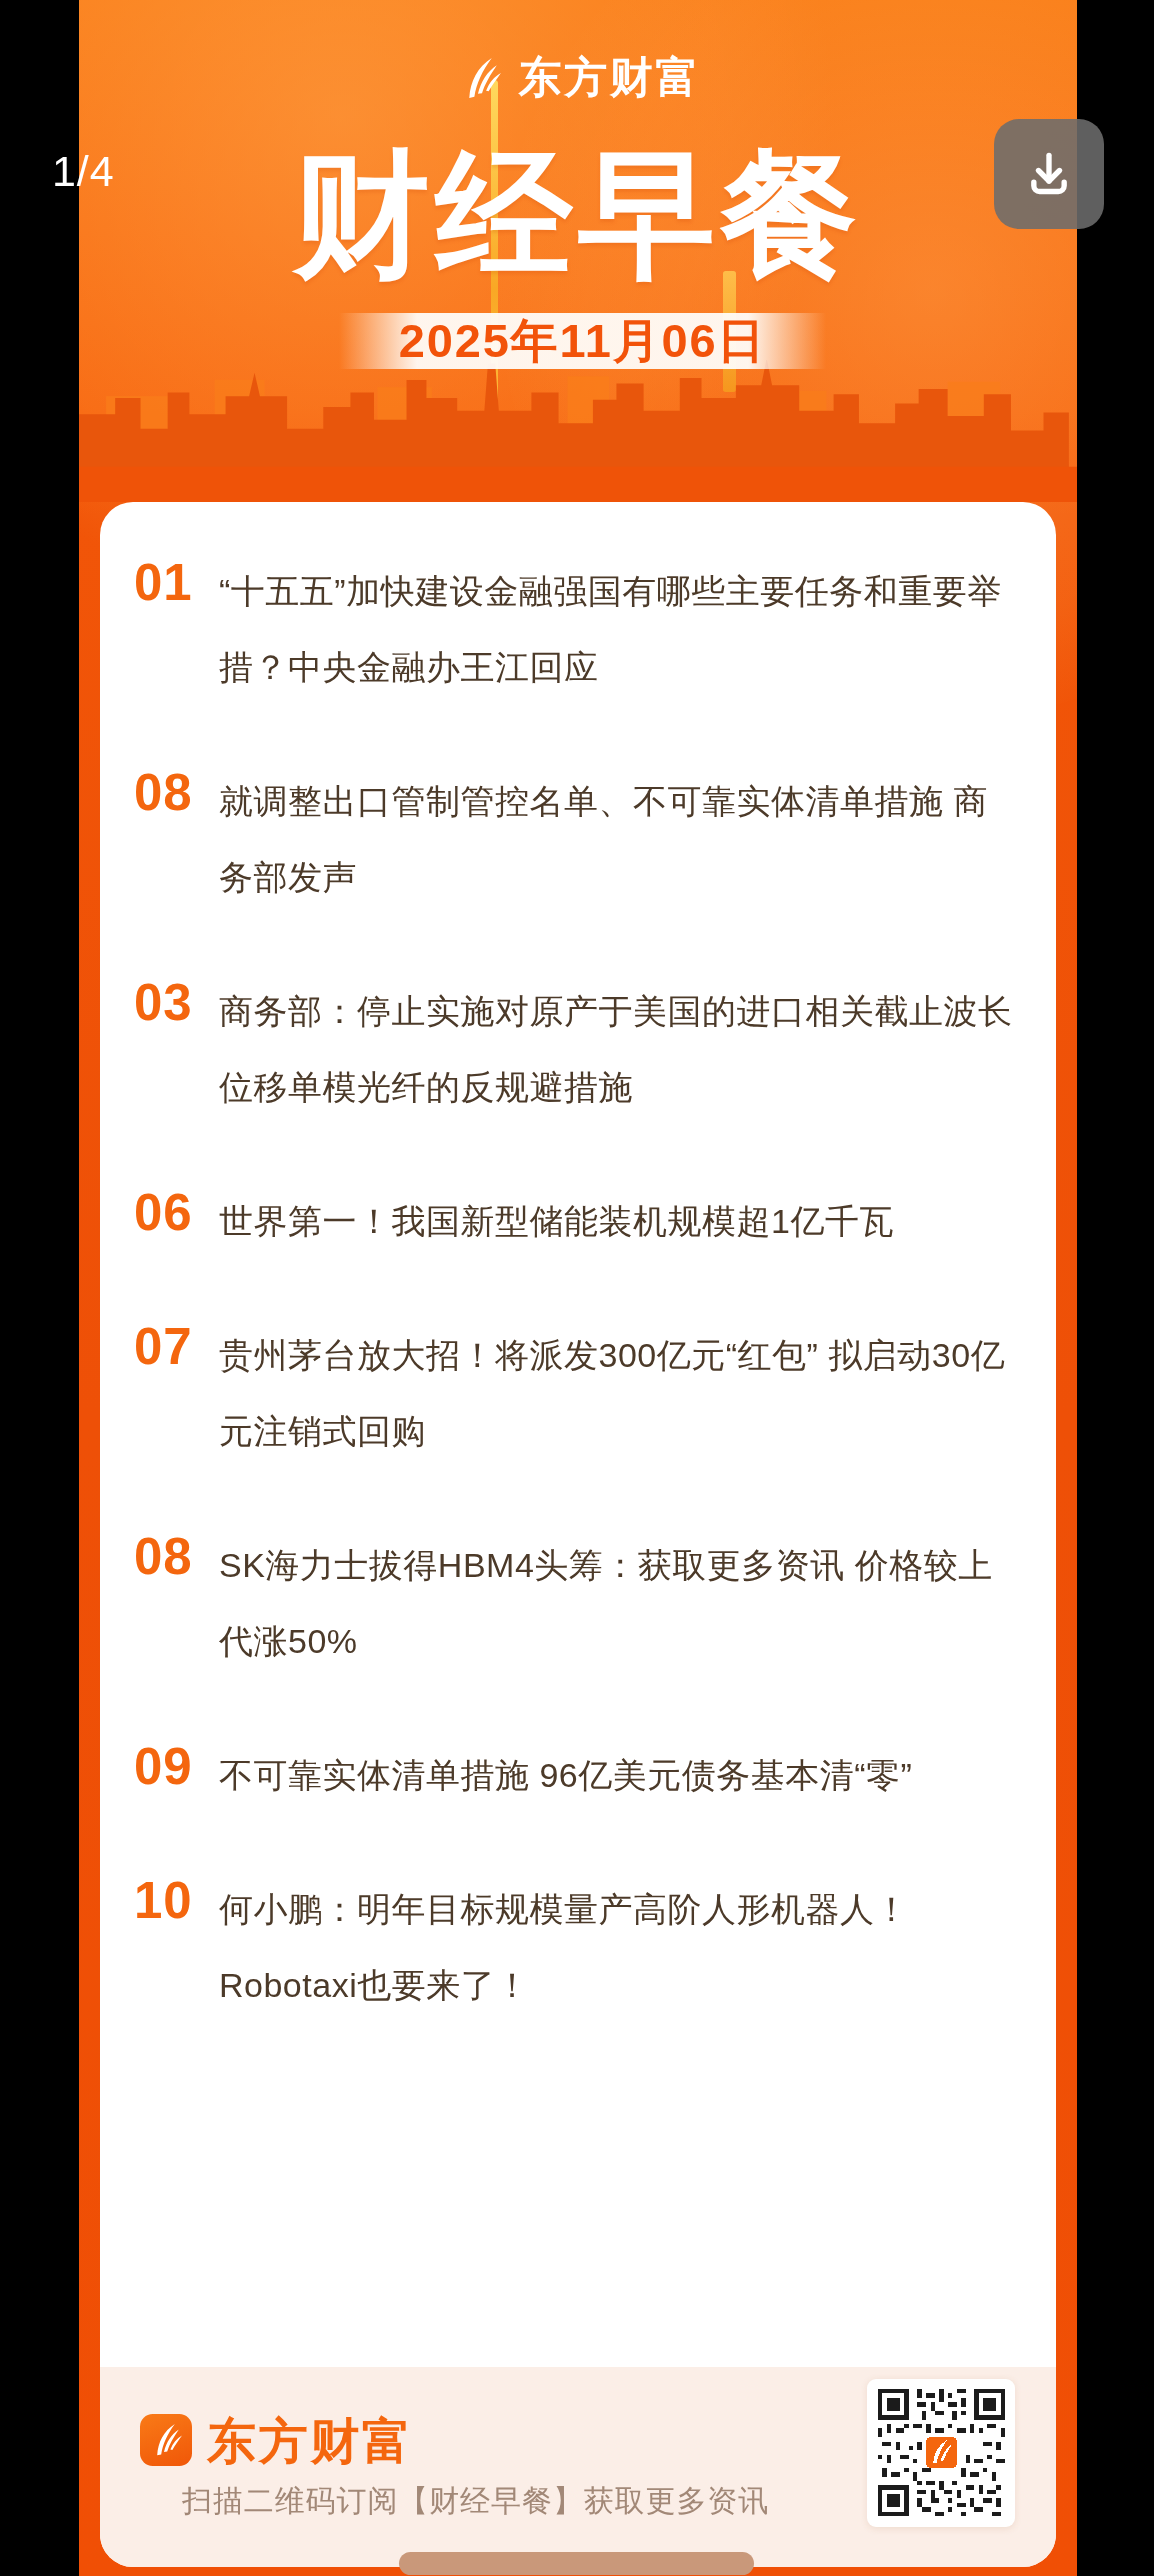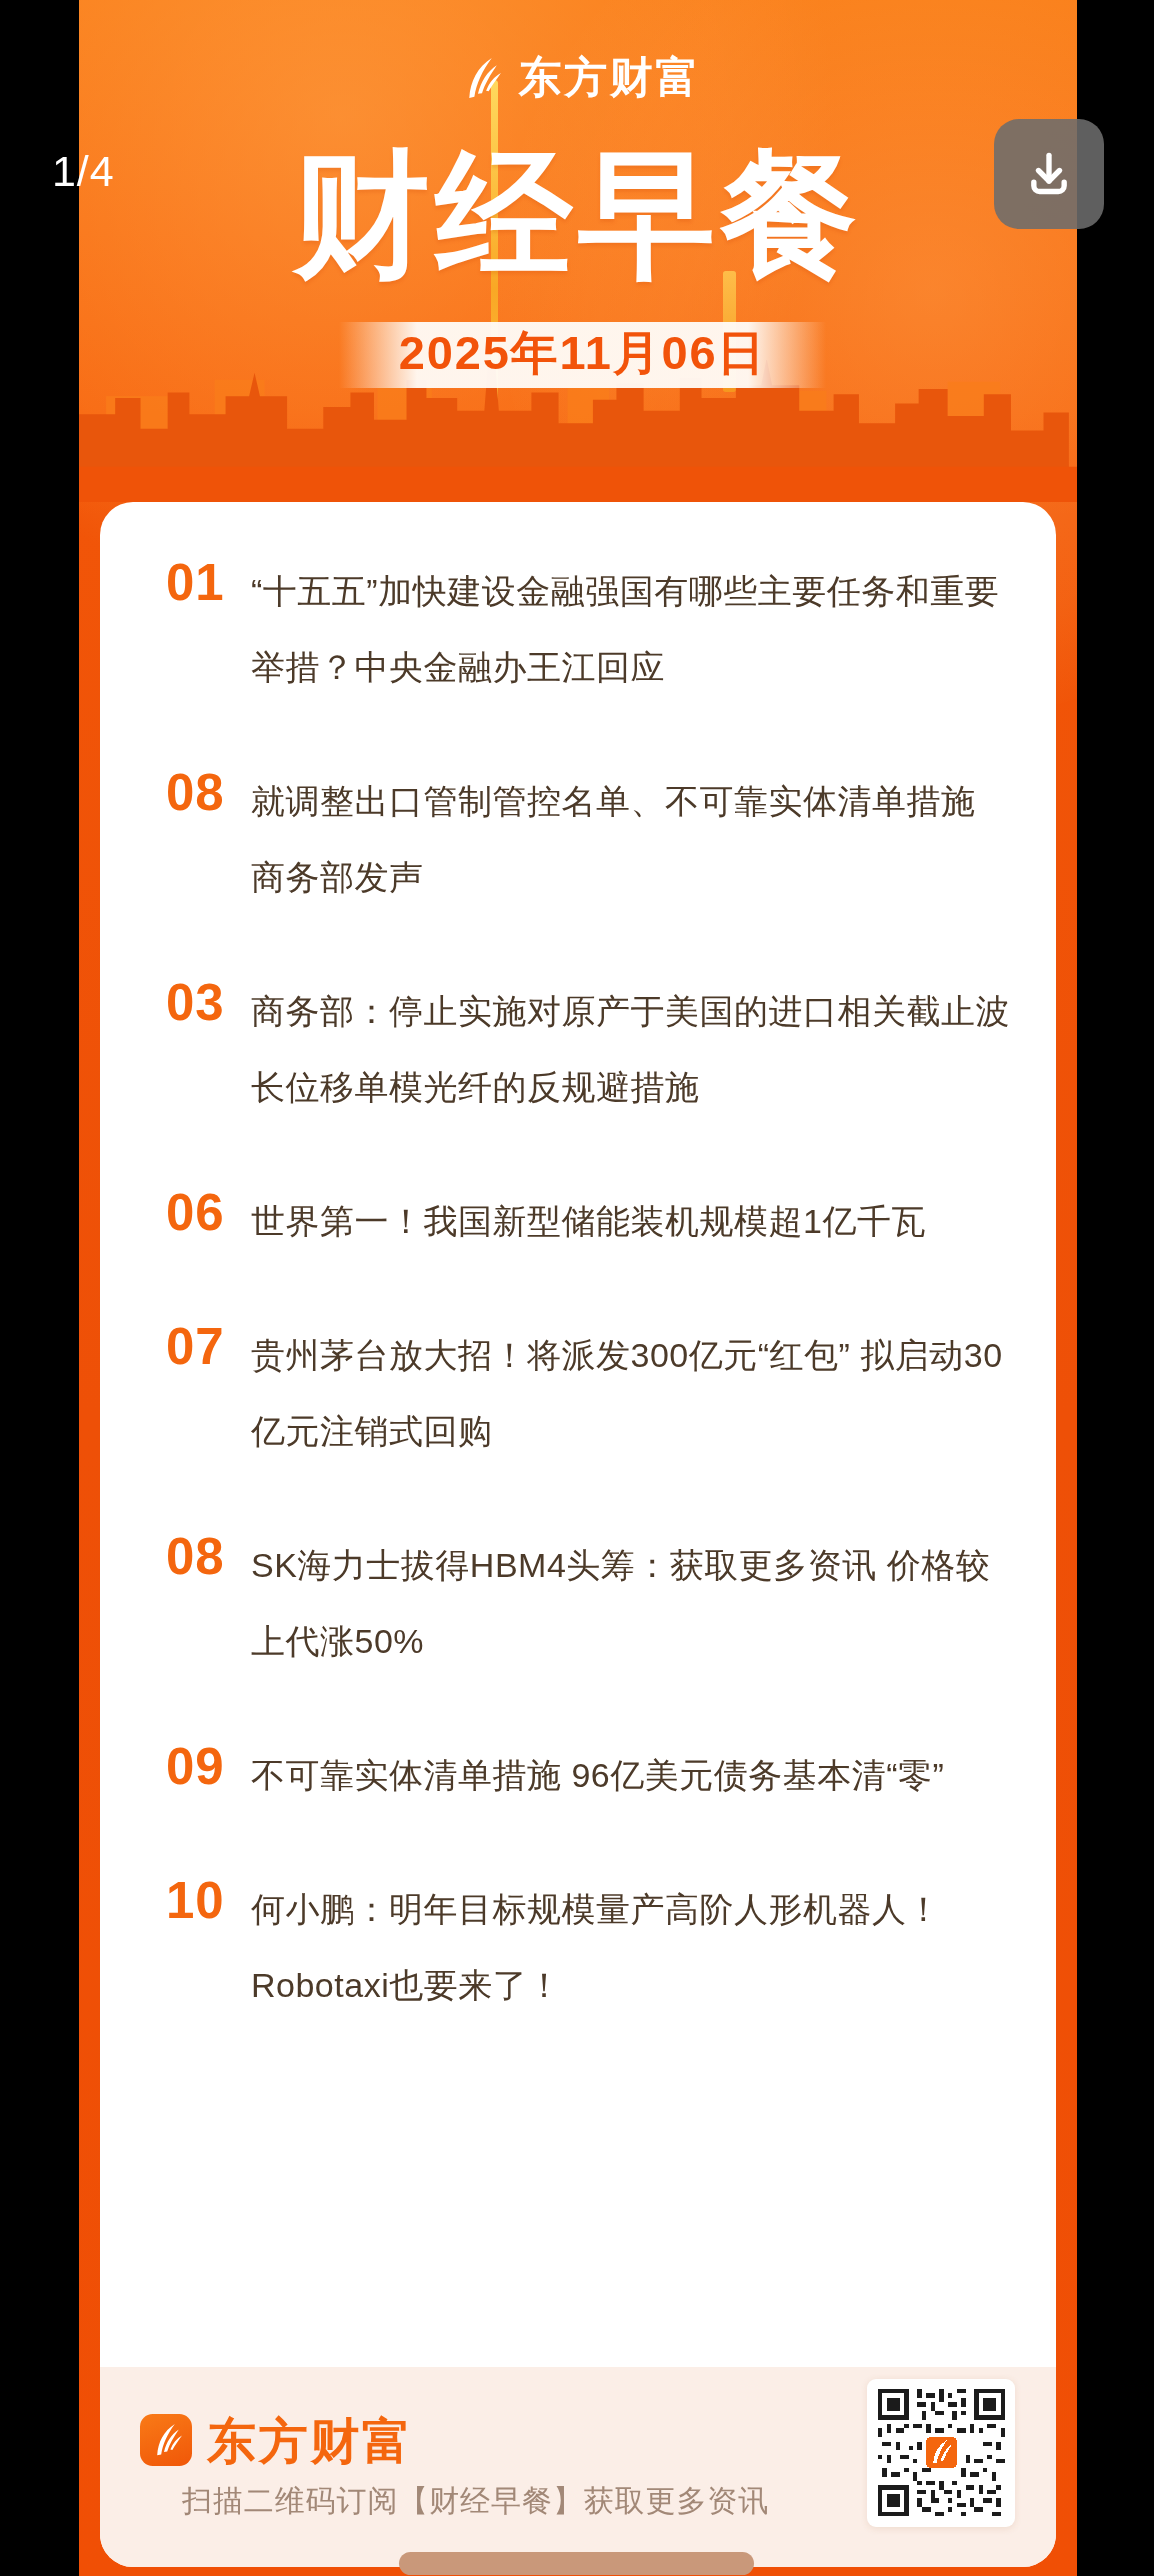--- a/index.html
+++ b/index.html
@@ -50,34 +50,34 @@
   .gold-bar{
     position:absolute;left:644px;top:271px;width:12.7px;height:121px;z-index:1;
     background:linear-gradient(180deg,#ffc84f,#f59d1e);opacity:.85;border-radius:2.7px;
   }
   .poster-title{
     position:absolute;left:0;top:143px;width:100%;z-index:5;
     text-align:center;color:#fff;font-size:137px;font-weight:800;letter-spacing:5.4px;line-height:1.05;
     text-shadow:0 2.7px 3.6px rgba(205,62,0,.18);
   }
   .date-banner{
-    position:absolute;left:260px;top:322px;width:487px;height:66px;z-index:4;
+    position:absolute;left:260px;top:313px;width:487px;height:56px;z-index:4;
     background:linear-gradient(90deg,rgba(255,244,235,0) 0%,rgba(255,252,248,.95) 16%,rgba(255,252,248,.95) 84%,rgba(255,244,235,0) 100%);
-    display:flex;justify-content:center;
+    display:flex;align-items:center;justify-content:center;
   }
   .date-banner .date-text{color:#f2530a;font-size:47px;font-weight:700;letter-spacing:1.8px;}
   .skyline{position:absolute;left:0;top:360px;width:998px;height:142px;z-index:2;}
 
   
   .news-card{
     position:absolute;left:21px;top:502px;width:956px;height:2065px;z-index:4;
     background:#fff;border-radius:33px;overflow:hidden;
   }
   .news-list{padding:51px 43px 0 34px;}
-  .news-item{display:flex;align-items:flex-start;margin-bottom:58px;margin-left:32px;}
+  .news-item{display:flex;align-items:flex-start;margin-bottom:58px;}
   .news-item .item-number{
     flex:none;width:85px;color:#f4660e;font-size:51px;font-weight:800;line-height:60px;letter-spacing:0.9px;
   }
   .news-item .item-text{
     flex:1;color:#4c3a29;font-size:34px;line-height:76px;letter-spacing:0.5px;
   }
 
   
   .footer-band{
     position:absolute;left:0;bottom:0;width:100%;height:200px;

